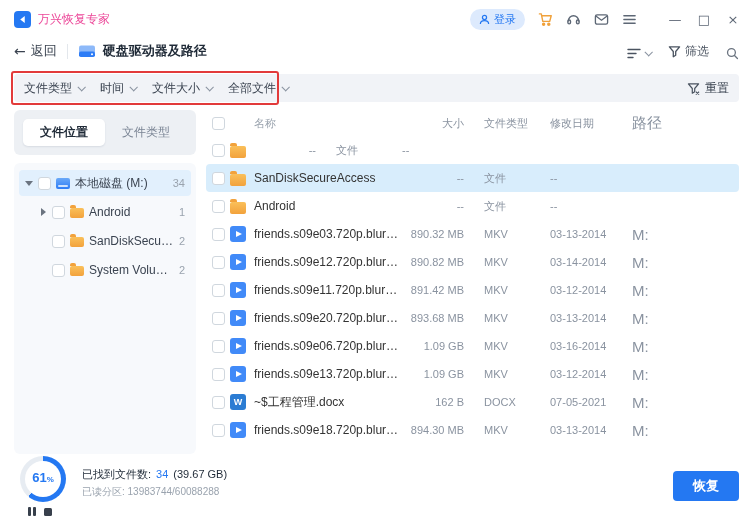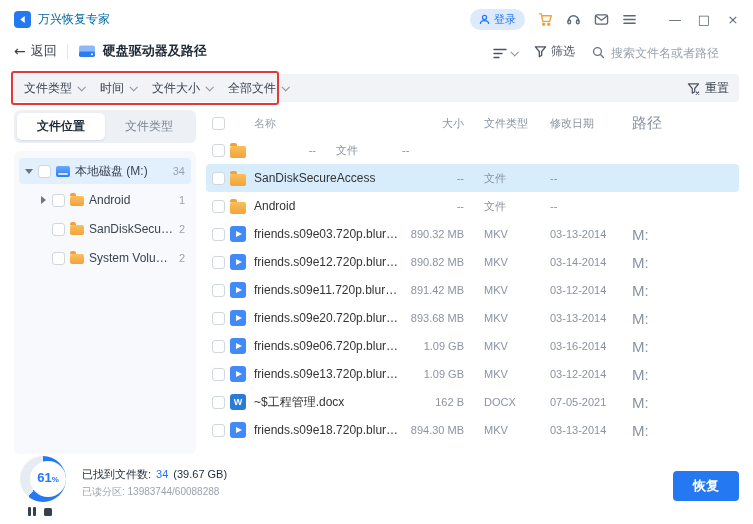--- a/index.html
+++ b/index.html
@@ -2,21 +2,21 @@
 <html><head>
 <meta charset="utf-8">
 <style>
   * { margin:0; padding:0; box-sizing:border-box; }
   html,body { width:753px; height:524px; }
   body { font-family:"Liberation Sans","DejaVu Sans",sans-serif; background:#fff; color:#2b3440; overflow:hidden; }
   .window { width:753px; height:524px; display:flex; flex-direction:column; background:#fff; position:relative; }
 
   
   .titlebar { height:32px; display:flex; align-items:center; justify-content:space-between; padding:6px 12px 0 14px; }
-  .tb-left { display:flex; align-items:center; gap:7px; font-size:12px; color:#0369a1; }
+  .tb-left { display:flex; align-items:center; gap:7px; font-size:12px; color:#ec4899; }
   .app-logo { width:17px; height:17px; border-radius:4px; background:#2478f2; display:flex; align-items:center; justify-content:center; }
   .tb-right { display:flex; align-items:center; gap:13px; color:#5d6775; }
   .tb-right .wctl { font-size:13px; color:#5d6775; width:16px; text-align:center; cursor:default; font-family:"DejaVu Sans",sans-serif; }
   .login-pill { display:flex; align-items:center; gap:4px; background:#def; background:#ddeafd; color:#2478f2; font-size:11px; padding:3px 9px; border-radius:11px; }
   .icon-btn { display:flex; align-items:center; }
   .gap-sm { width:4px; }
 
   
   .toolbar { height:38px; display:flex; align-items:center; padding:0 14px; gap:10px; }
   .back-btn { display:flex; align-items:center; gap:5px; font-size:13px; color:#3a4350; }
@@ -33,21 +33,21 @@
   .filterbar { margin:4px 14px 8px; height:28px; background:#f1f3f7; border-radius:4px; display:flex; align-items:center; padding:0 10px; position:relative; }
   .fchip { display:flex; align-items:center; gap:6px; font-size:12px; color:#3a4350; margin-right:16px; }
   .chev { width:6px; height:6px; border-right:1.4px solid #8a93a0; border-bottom:1.4px solid #8a93a0; transform:rotate(45deg) translateY(-1px); display:inline-block; }
   .reset-btn { margin-left:auto; display:flex; align-items:center; gap:5px; font-size:12px; color:#3a4350; }
   .red-box { position:absolute; left:-3px; top:-3px; width:268px; height:34px; border:2px solid #e23a3a; border-radius:3px; pointer-events:none; }
 
   
   .content { display:flex; padding:0 14px; gap:10px; height:344px; }
 
   .sidebar { width:182px; flex-shrink:0; display:flex; flex-direction:column; }
-  .seg { display:flex; background:#edf0f4; border-radius:6px; padding:3px; margin-bottom:8px; }
+  .seg { display:flex; background:#edf0f4; border-radius:6px; padding:9px; margin-bottom:8px; }
   .seg-item { flex:1; text-align:center; font-size:12px; color:#7a8494; padding:5px 0; border-radius:5px; }
   .seg-item.active { background:#fff; color:#1f2a37; font-weight:bold; box-shadow:0 1px 2px rgba(20,40,80,.10); }
   .tree { background:#f7f9fc; border-radius:6px; flex:1; padding:7px 5px; display:flex; flex-direction:column; gap:3px; }
   .titem { display:flex; align-items:center; gap:5px; height:26px; padding:0 6px; border-radius:4px; font-size:12px; color:#3a4350; }
   .titem.selected { background:#e2f0fd; }
   .titem .tlabel { overflow:hidden; white-space:nowrap; text-overflow:ellipsis; }
   .titem .count { margin-left:auto; color:#9aa3ae; font-size:11px; flex-shrink:0; }
   .caret { width:8px; height:8px; flex-shrink:0; display:inline-block; position:relative; }
   .caret.down::after { content:""; position:absolute; top:2px; left:0; border-left:4px solid transparent; border-right:4px solid transparent; border-top:5px solid #6b7480; }
   .caret.right::after { content:""; position:absolute; top:0; left:2px; border-top:4px solid transparent; border-bottom:4px solid transparent; border-left:5px solid #6b7480; }
@@ -177,21 +177,20 @@
         <svg width="13" height="13" viewBox="0 0 14 14" fill="none" stroke="#4a5360" stroke-width="1.4" stroke-linejoin="round">
             <path d="M1.5 2h11L8.3 7v4l-2.6 1.6V7z"></path>
           </svg>
         <span>筛选</span>
       </span>
       <span class="search">
         <svg width="13" height="13" viewBox="0 0 15 15" fill="none" stroke="#6b7480" stroke-width="1.5" stroke-linecap="round">
             <circle cx="6.3" cy="6.3" r="4.5"></circle>
             <path d="M9.8 9.8l3.4 3.4"></path>
           </svg>
-        <input type="text" placeholder="搜索文件名或者路径" style="">
       </span>
     </div>
   </div>
 
   <div class="filterbar">
     <span class="fchip">
       <span>文件类型</span>
       <span class="chev"></span>
     </span>
     <span class="fchip">
@@ -437,21 +436,21 @@
     <span class="col-date">03-13-2014</span>
     <span class="col-path">M:</span>
   </div>
 </div>
     </div>
 
   </div>
 
   <div class="footer">
     <div class="ring-wrap">
-      <div class="ring" style="background: conic-gradient(rgb(36, 120, 242) 0%, rgb(36, 120, 242) 61%, rgb(231, 236, 242) 61%, rgb(231, 236, 242) 100%); justify-content: flex-end;">
+      <div class="ring" style="background: conic-gradient(rgb(36, 120, 242) 0%, rgb(36, 120, 242) 61%, rgb(231, 236, 242) 61%, rgb(231, 236, 242) 100%);">
         <div class="ring-inner">
           <span class="pct-num">61</span>
           <span class="pct-unit">%</span>
         </div>
       </div>
       <div class="scan-controls">
         <span class="pause-icon">
             <i></i>
             <i></i>
           </span>

